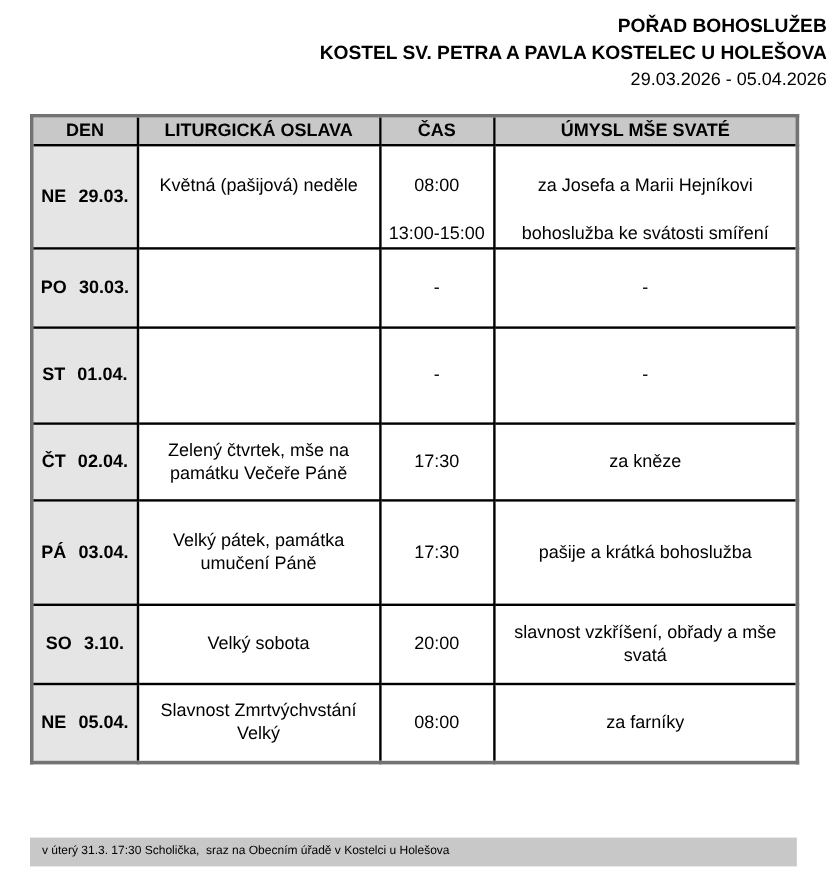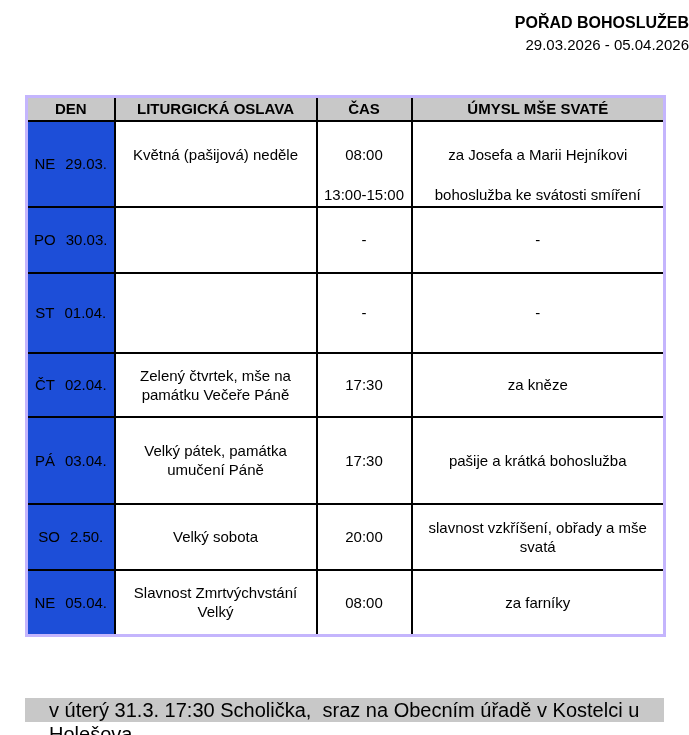--- a/index.html
+++ b/index.html
@@ -31,21 +31,21 @@
     font-weight: normal;
     line-height: 21px;
   }
   table.schedule {
     position: absolute;
     top: 95px;
     left: 25px;
     width: 638px;
     border-collapse: collapse;
     table-layout: fixed;
-    border: 3px solid #c4b5fd;
+    border: 3px solid #737373;
   }
   col.c-den   { width: 88px; }
   col.c-lit   { width: 202px; }
   col.c-cas   { width: 95px; }
   col.c-umysl { width: 253px; }
   th, td {
     border: 2px solid #000000;
     font-size: 15px;
     text-align: center;
     overflow: hidden;
@@ -55,22 +55,22 @@
     background: #c8c8c8;
     font-weight: bold;
     padding: 0 2px;
   }
   td {
     line-height: 19px;
     vertical-align: middle;
     padding: 2px 8px;
   }
   td.day {
-    background: #1d4ed8;
-    font-weight: normal;
+    background: #e5e5e5;
+    font-weight: bold;
     padding: 2px 2px;
     white-space: nowrap;
     margin-left: 12px;
   }
   td.day .d { margin-right: 10px; }
   tr.r0 { height: 86px; }
   tr.r1 { height: 66px; padding-left: 44px; }
   tr.r2 { height: 70px; }
   tr.r3 { height: 80px; }
   tr.r4 { height: 64px; }
@@ -92,32 +92,33 @@
   }
   .dual > div { line-height: 19px; }
   .footer-note {
     position: absolute;
     left: 25px;
     top: 698px;
     width: 639px;
     height: 24px;
     box-sizing: border-box;
     background: #c8c8c8;
-    font-size: 20px;
+    font-size: 10px;
     line-height: 24px;
-    padding-left: 24px;
+    padding-left: 10px;
     text-align: left;
     white-space: pre-wrap;
   }
 </style>
 </head>
 <body>
 
 <div class="titles">
   <div class="title-line">POŘAD BOHOSLUŽEB</div>
+  <div class="title-line">KOSTEL SV. PETRA A PAVLA KOSTELEC U HOLEŠOVA</div>
   <div class="date-line">29.03.2026 - 05.04.2026</div>
 </div>
 
 <table class="schedule">
   <colgroup>
     <col class="c-den">
       <col class="c-lit">
       <col class="c-cas">
       <col class="c-umysl">
   </colgroup>
@@ -180,21 +181,21 @@
     <tr class="r5">
       <td class="day">
         <span class="d">PÁ</span><span>03.04.</span>
       </td>
       <td>Velký pátek, památka umučení Páně</td>
       <td>17:30</td>
       <td>pašije a krátká bohoslužba</td>
     </tr>
     <tr class="r6">
       <td class="day">
-        <span class="d">SO</span><span>2.50.</span>
+        <span class="d">SO</span><span>3.10.</span>
       </td>
       <td>Velký sobota</td>
       <td>20:00</td>
       <td>slavnost vzkříšení, obřady a mše svatá</td>
     </tr>
     <tr class="r7">
       <td class="day">
         <span class="d">NE</span><span>05.04.</span>
       </td>
       <td>Slavnost Zmrtvýchvstání Velký</td>

